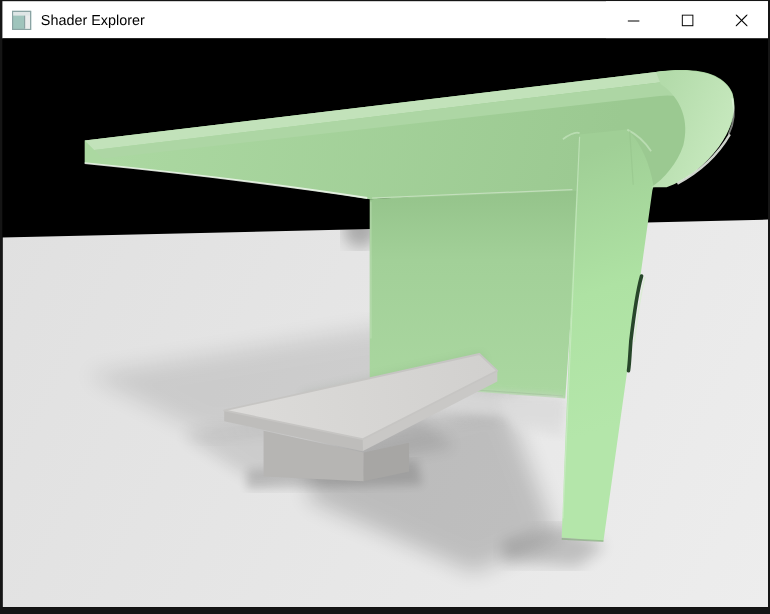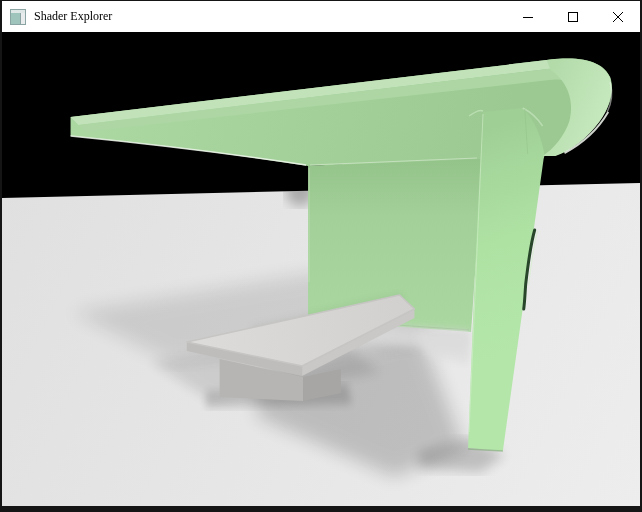--- a/index.html
+++ b/index.html
@@ -1,18 +1,18 @@
 <!DOCTYPE html>
 <html><head>
 <meta charset="utf-8">
 <style>
   html,body{margin:0;padding:0;background:#888;font-family:"Liberation Sans",sans-serif;}
   .window{
     position:relative;width:642px;height:512px;box-sizing:border-box;
-    background:#151515;padding:1px 2px 6px 2px;font-family:Liberation Serif, serif;
+    background:#151515;padding:1px 2px 6px 2px;
   }
   .titlebar{
     height:31px;background:#ffffff;display:flex;align-items:center;
     box-sizing:border-box;user-select:none;
   }
   .app-icon{
     width:16px;height:16px;margin-left:8px;flex:0 0 auto;
     border:1px solid #8aa3a3;box-sizing:border-box;background:#9fc4bc;position:relative;
   }
   .app-icon::before{

